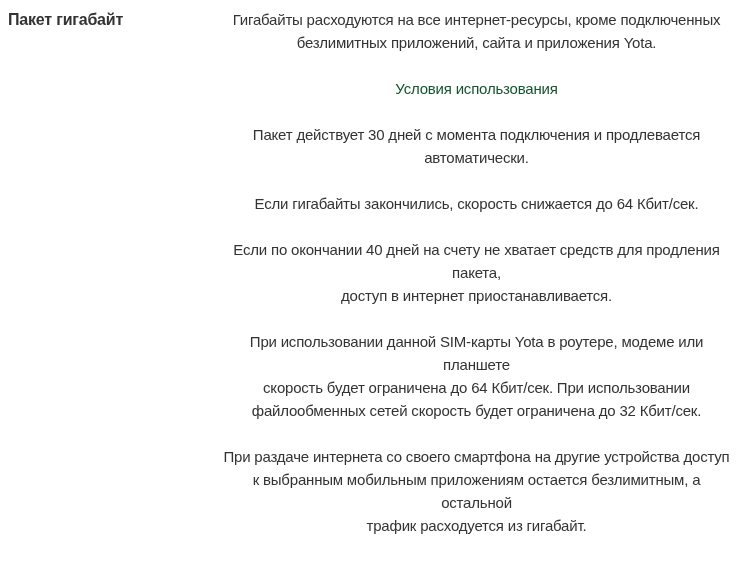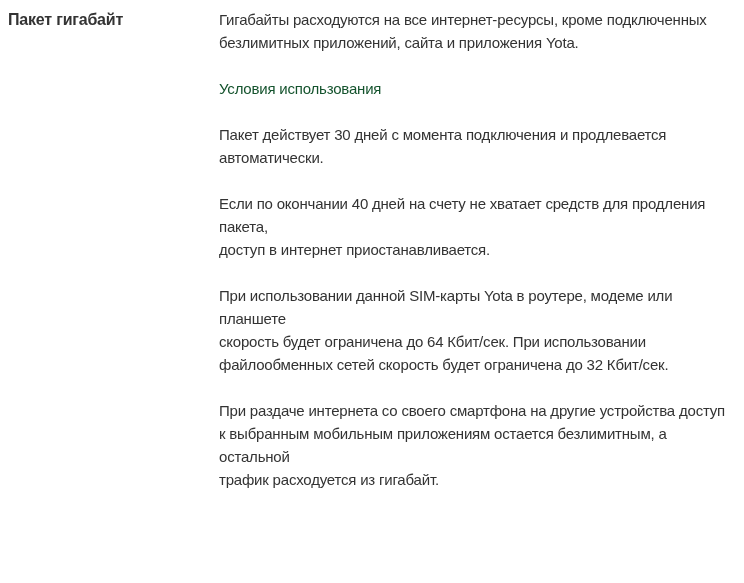--- a/index.html
+++ b/index.html
@@ -36,20 +36,21 @@
     max-width: 563px;
   }
 
   .para {
     font-size: 15px;
     line-height: 23px;
     color: #333333;
     letter-spacing: -0.2px;
     white-space: pre-line;      
     margin: 0 0 23px 0;
+    text-align: center;
   }
   .para.subheading {
     color: #14532d;
   }
 </style>
 </head>
 <body>
 
 <div class="terms-row">
 
@@ -60,20 +61,21 @@
   <div class="col-content">
     <p class="para">Гигабайты расходуются на все интернет-ресурсы, кроме подключенных
 безлимитных приложений, сайта и приложения Yota.</p>
 
 
     <p class="para subheading">Условия использования</p>
 
     <p class="para">Пакет действует 30 дней с момента подключения и продлевается
 автоматически.</p>
 
+    <p class="para">Если гигабайты закончились, скорость снижается до 64 Кбит/сек.</p>
 
     <p class="para">Если по окончании 40 дней на счету не хватает средств для продления пакета,
 доступ в интернет приостанавливается.</p>
 
     <p class="para">При использовании данной SIM-карты Yota в роутере, модеме или планшете
 скорость будет ограничена до 64 Кбит/сек. При использовании
 файлообменных сетей скорость будет ограничена до 32 Кбит/сек.</p>
 
     <p class="para">При раздаче интернета со своего смартфона на другие устройства доступ
 к выбранным мобильным приложениям остается безлимитным, а остальной

